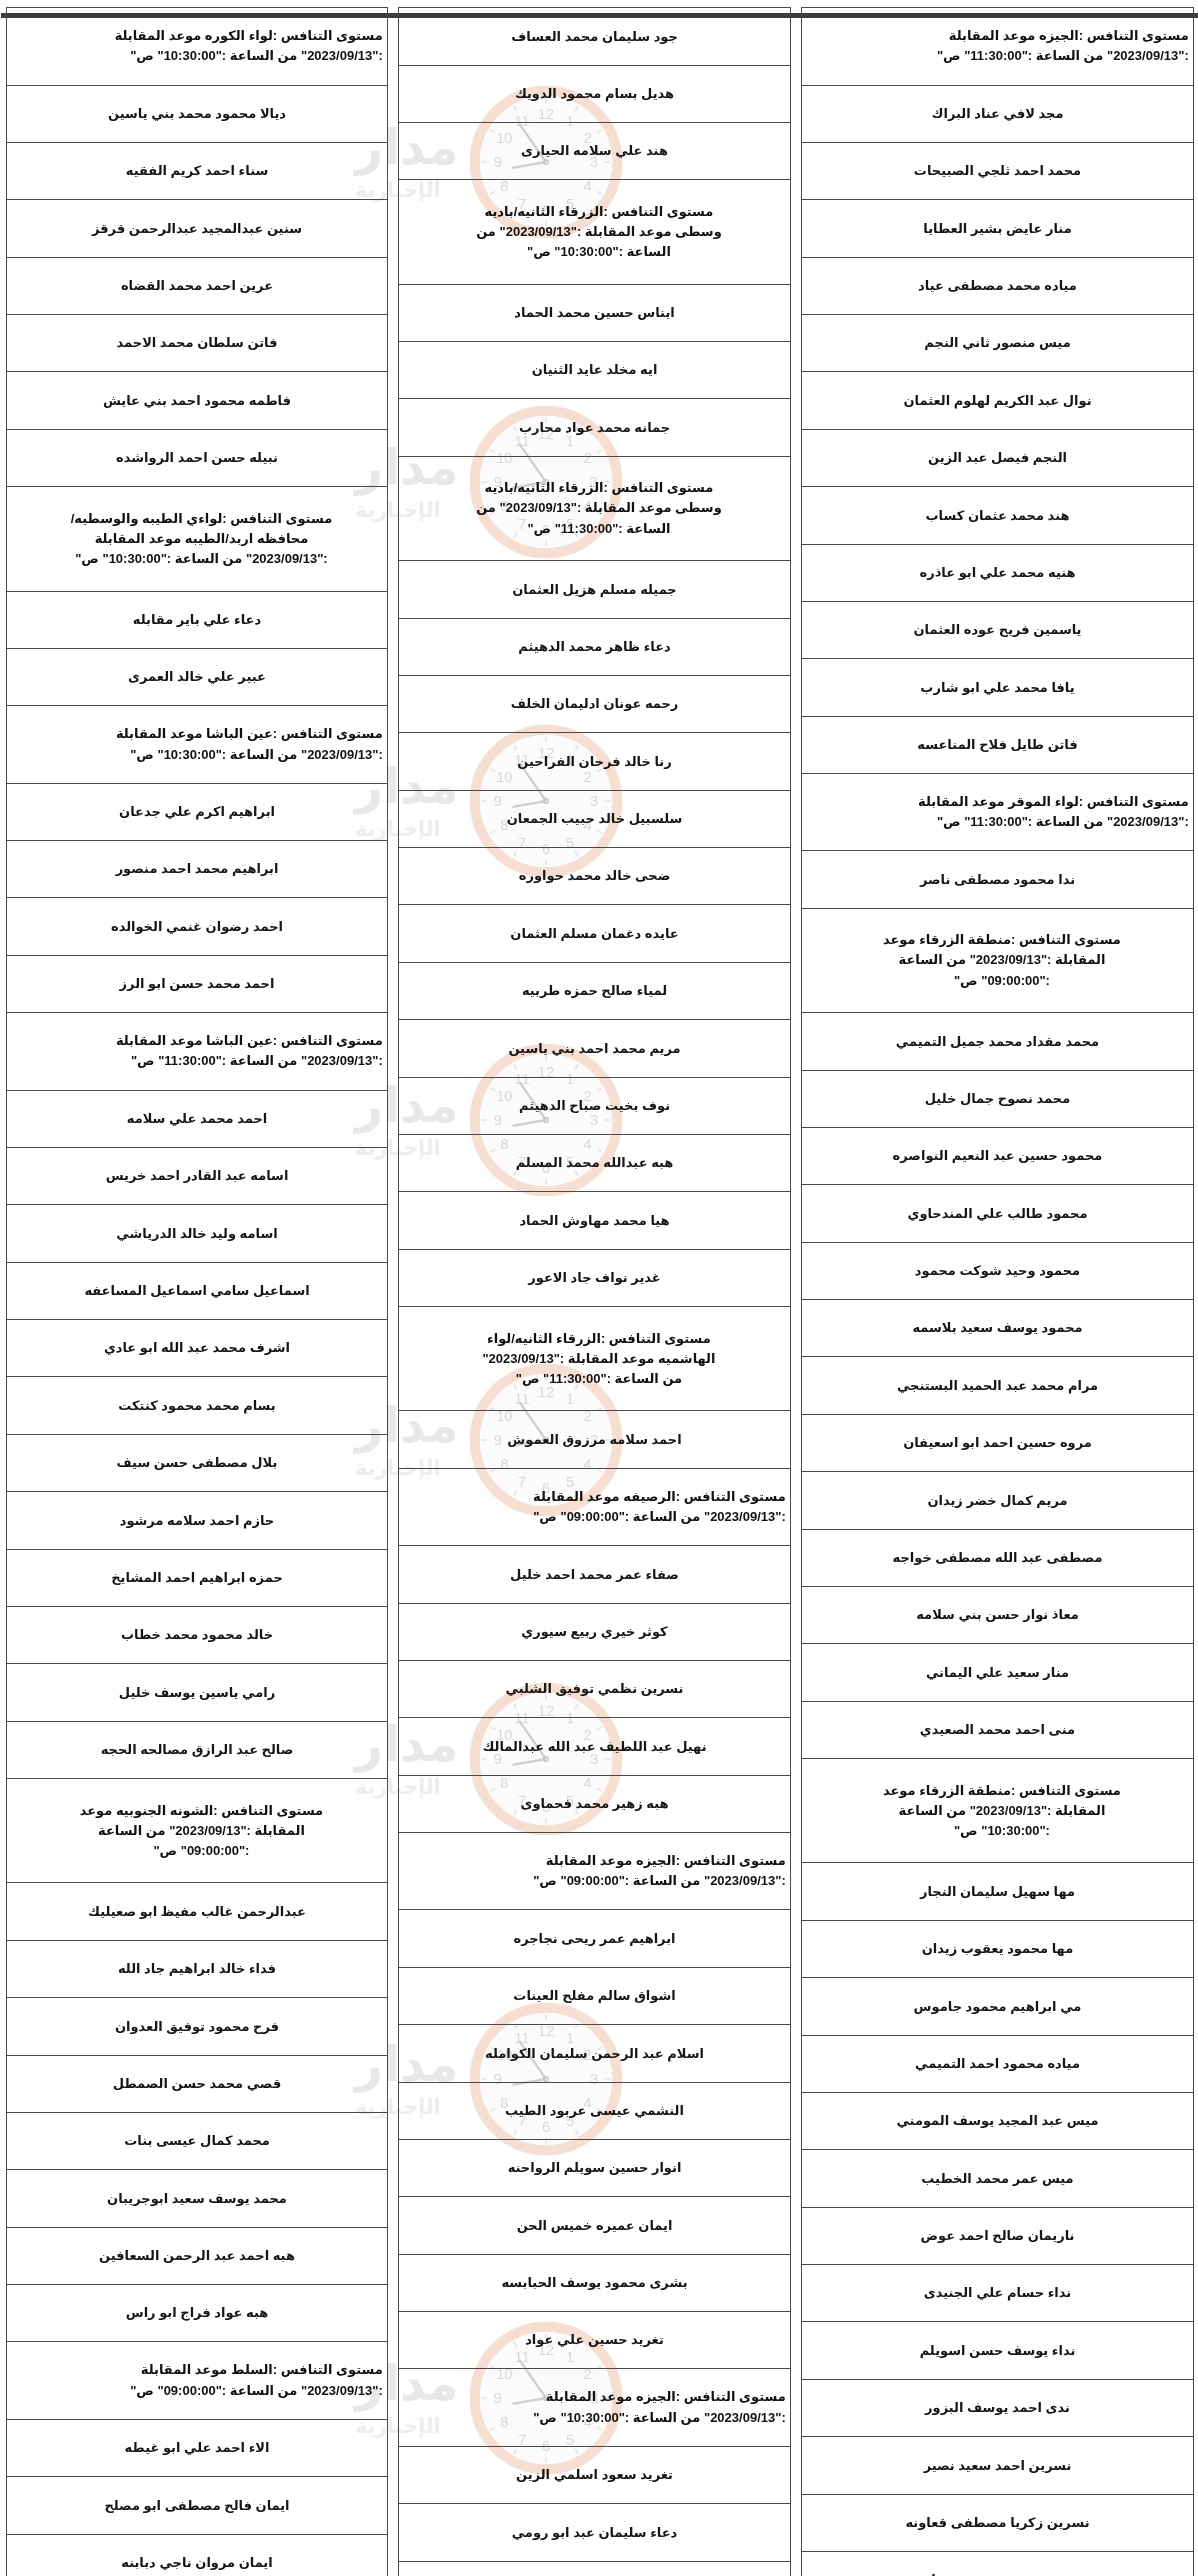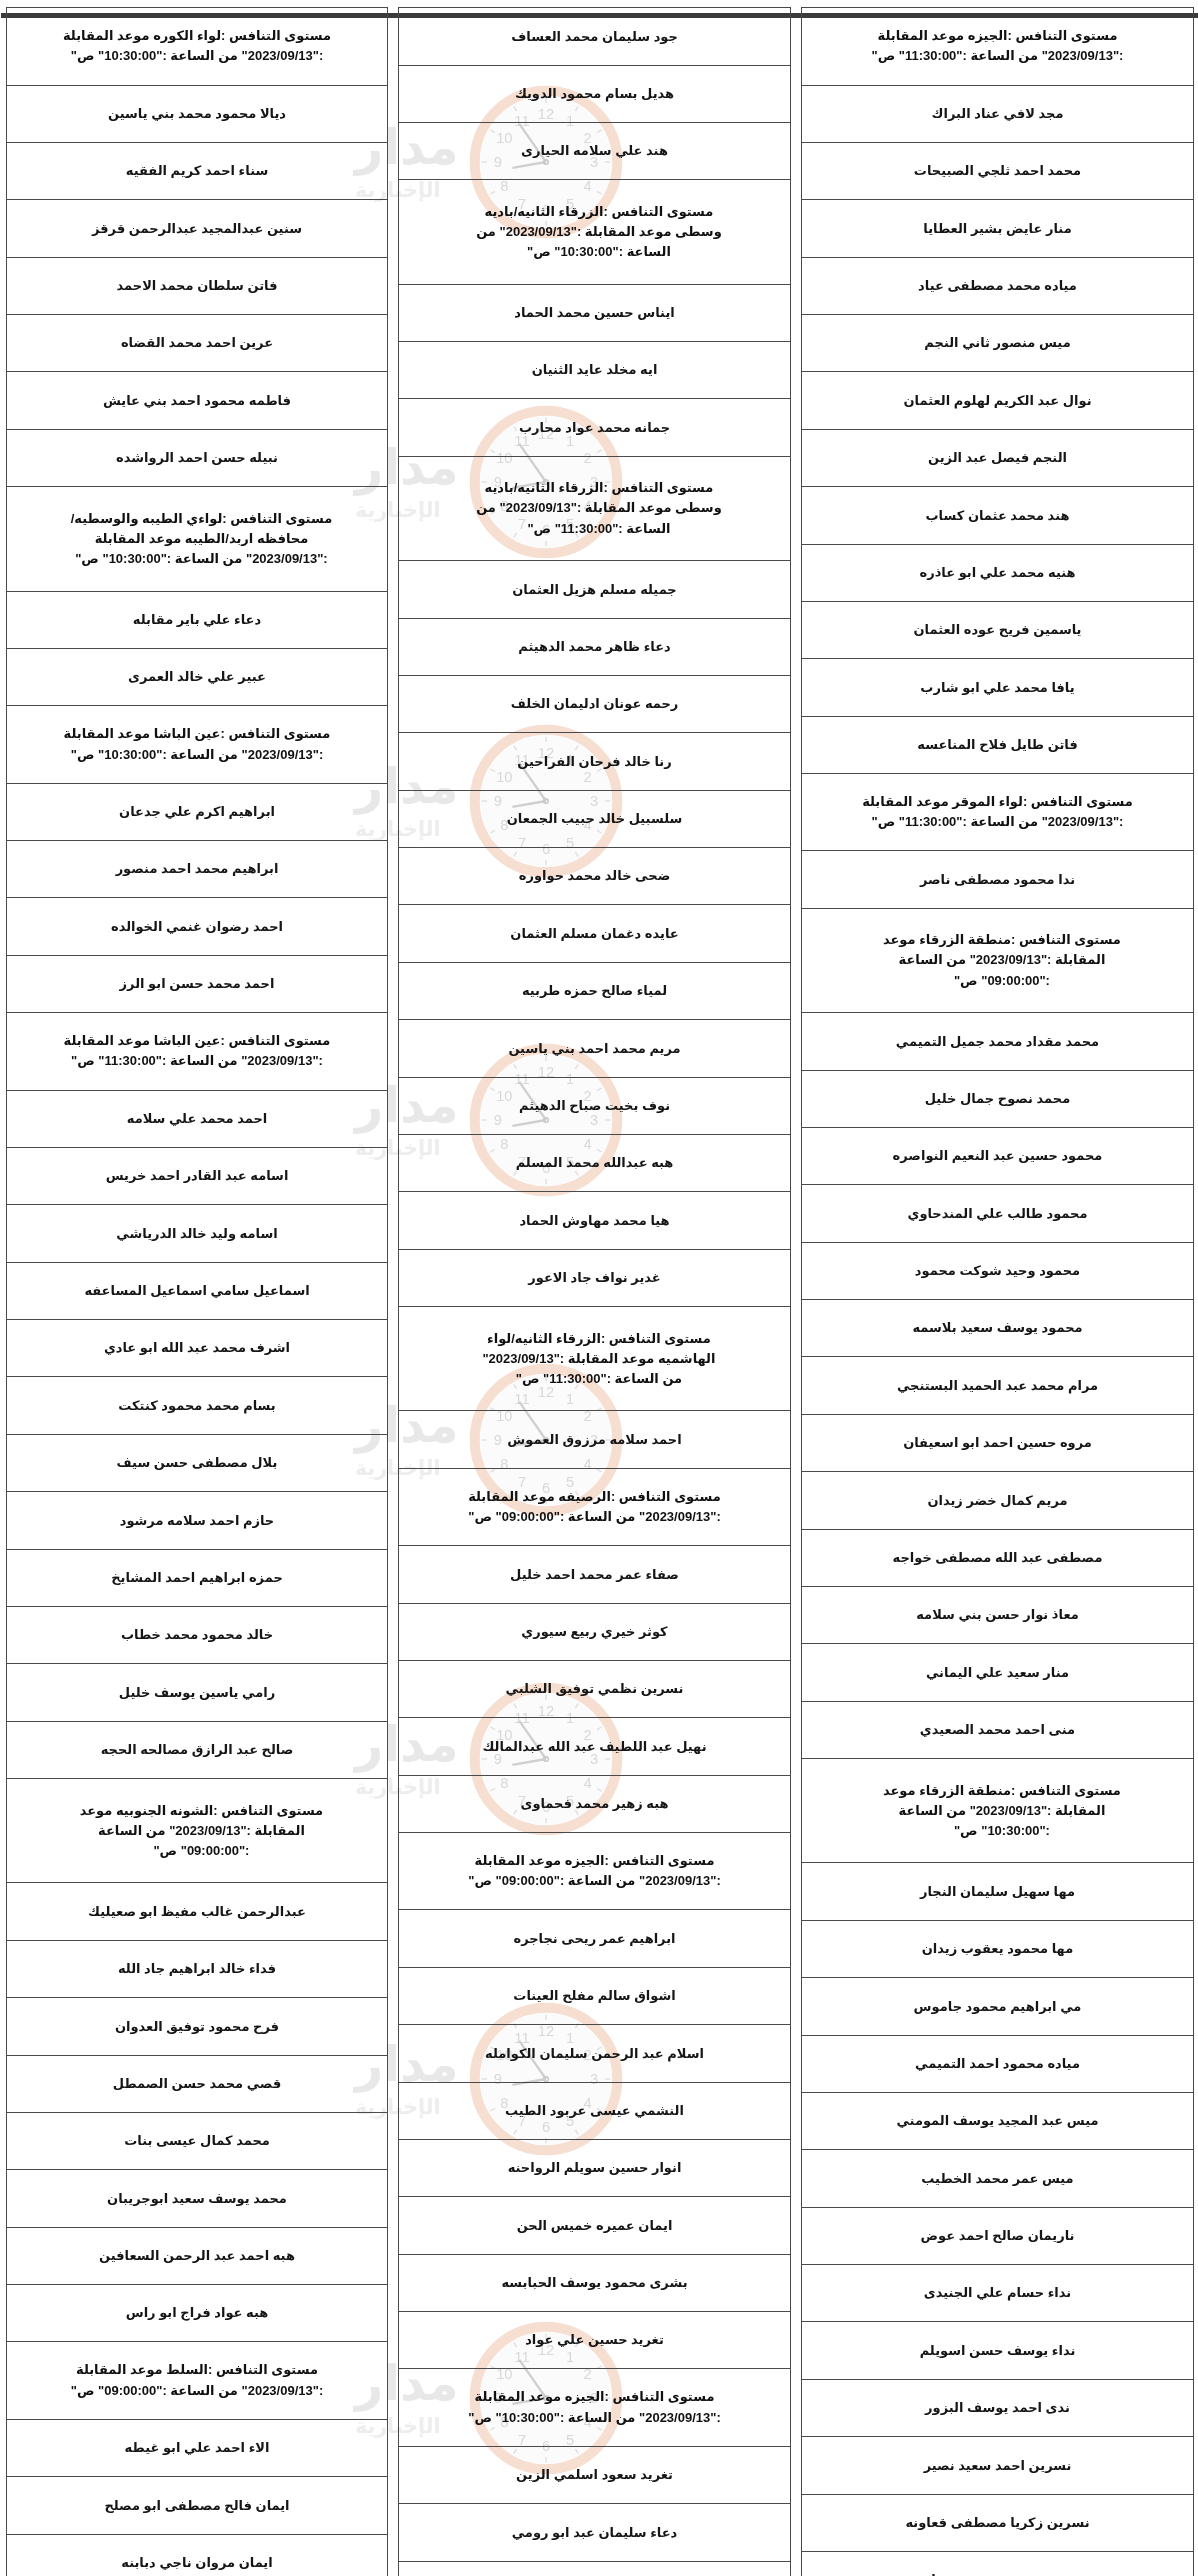--- a/index.html
+++ b/index.html
@@ -113,21 +113,21 @@
     line-height:1.35;
     height:42px;
   }
   .hdr-cell{
     font-size:13px;
     font-weight:bold;
     color:#111111;
     line-height:1.55;
     letter-spacing:0.1px;
   }
-  .hdr-cell.two-line{ height:62px; }
+  .hdr-cell.two-line{ height:62px;text-align:right; }
   .hdr-cell.three-line{ height:89px;padding-left:13px; }
 </style>
 </head>
 <body>
 
 <div class="wm-layer">
     <div class="wm" style="top: 41px;">
       <svg viewBox="0 0 200 200" class="wm-clock">
         <circle cx="100" cy="100" r="92" fill="none" stroke="#f6ded0" stroke-width="13"></circle>
         <circle cx="100" cy="100" r="85" fill="#fbfbfb"></circle>
@@ -704,24 +704,24 @@
           <tr>
             <td class="name-cell">ديالا محمود محمد بني ياسين</td>
           </tr>
           <tr>
             <td class="name-cell">سناء احمد كريم الفقيه</td>
           </tr>
           <tr>
             <td class="name-cell">سنين عبدالمجيد عبدالرحمن قرقز</td>
           </tr>
           <tr>
+            <td class="name-cell">عرين احمد محمد القضاه</td>
+          </tr>
+          <tr>
             <td class="name-cell">فاتن سلطان محمد الاحمد</td>
-          </tr>
-          <tr>
-            <td class="name-cell">عرين احمد محمد القضاه</td>
           </tr>
           <tr>
             <td class="name-cell">فاطمه محمود احمد بني عايش</td>
           </tr>
           <tr>
             <td class="name-cell">نبيله حسن احمد الرواشده</td>
           </tr>
           <tr>
             <td class="hdr-cell three-line"><span>مستوى التنافس :لواءي الطيبه والوسطيه/</span><br><span>محافظه اربد/الطيبه موعد المقابلة</span><br><span>:"2023/09/13" من الساعة :"10:30:00" ص"</span></td>
           </tr>

